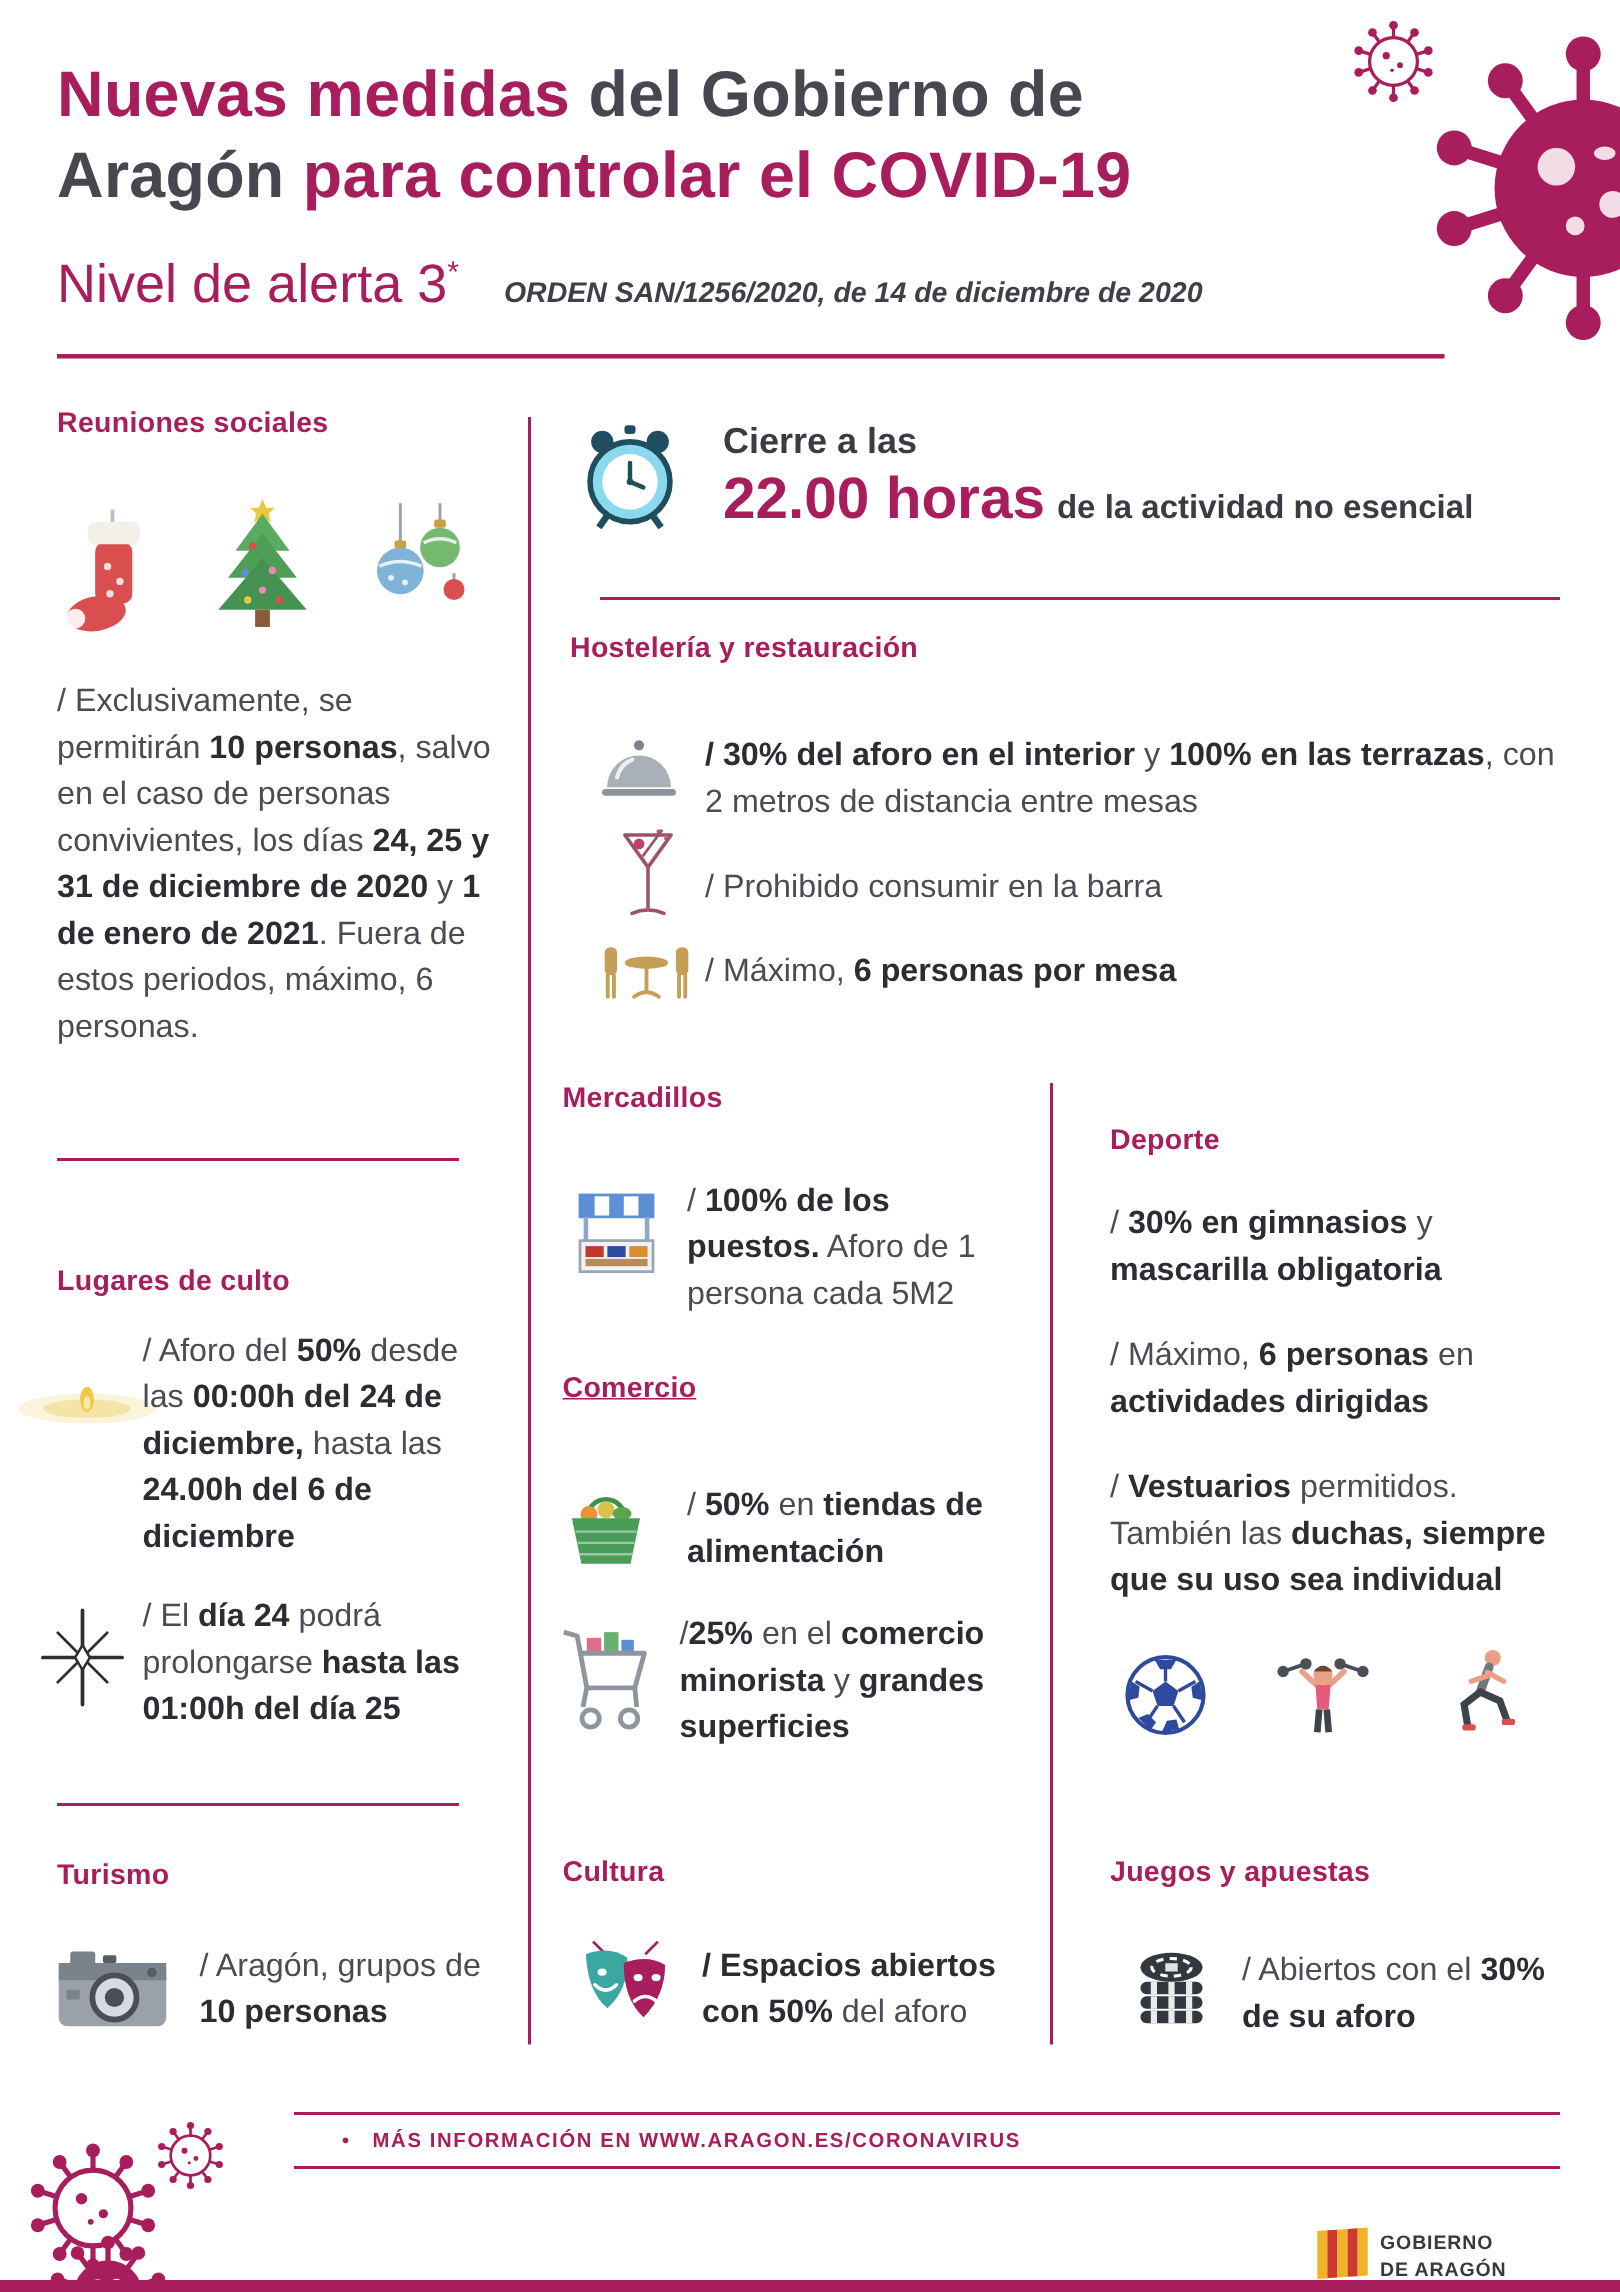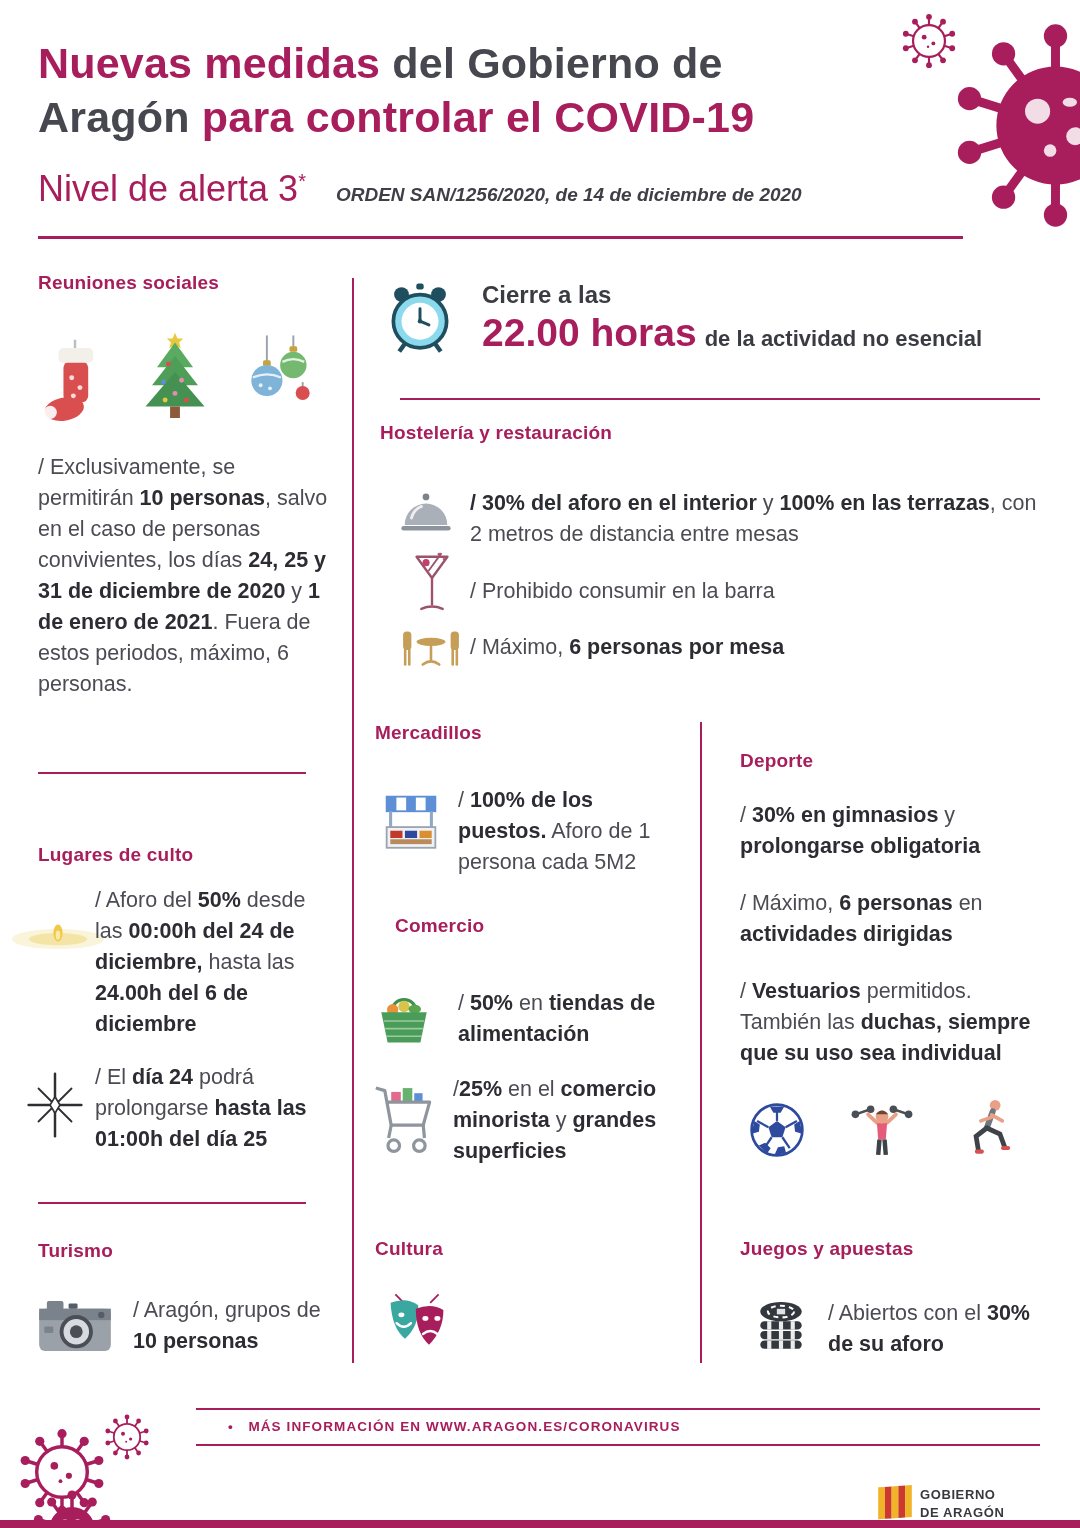--- a/index.html
+++ b/index.html
@@ -424,42 +424,45 @@
   </p>
 
   <h2 class="h abs" style="left:375px; top:722px;">Mercadillos</h2>
   <svg class="abs" style="left:383px; top:790px;" width="56" height="62">
       <use href="#sym-stall"></use>
     </svg>
   <p class="body abs" style="left:458px; top:785px; width:220px;">
     <span>/ </span><b>100% de los puestos.</b><span> Aforo de 1 persona cada 5M2</span>
   </p>
 
-  <h2 class="h abs" style="left:395px; top:915px;">Comercio</h2>
+  <h2 class="h abs" style="left:375px; top:915px;text-decoration:underline;">Comercio</h2>
   <svg class="abs" style="left:375px; top:985px;" width="58" height="62">
       <use href="#sym-basket"></use>
     </svg>
   <p class="body abs" style="left:458px; top:988px; width:235px;">
     <span>/ </span><b>50%</b><span> en </span><b>tiendas de alimentación</b>
   </p>
   <svg class="abs" style="left:372px; top:1082px;" width="64" height="80">
       <use href="#sym-cart"></use>
     </svg>
   <p class="body abs" style="left:453px; top:1074px; width:245px;">
     <span>/</span><b>25%</b><span> en el </span><b>comercio minorista</b><span> y </span><b>grandes superficies</b>
   </p>
 
   <h2 class="h abs" style="left:375px; top:1238px;">Cultura</h2>
   <svg class="abs" style="left:383px; top:1292px;" width="68" height="60">
       <use href="#sym-masks"></use>
     </svg>
+  <p class="body abs" style="left:468px; top:1295px; width:215px;">
+    <b>/ Espacios abiertos con 50%</b><span> del aforo</span>
+  </p>
 
   <h2 class="h abs" style="left:740px; top:722px;margin-top:28px;">Deporte</h2>
   <p class="body abs" style="left:740px; top:800px; width:272px;">
-    <span>/ </span><b>30% en gimnasios</b><span> y </span><b>prolongarse obligatoria</b>
+    <span>/ </span><b>30% en gimnasios</b><span> y </span><b>mascarilla obligatoria</b>
   </p>
   <p class="body abs" style="left:740px; top:888px; width:282px;">
     <span>/ Máximo, </span><b>6 personas</b><span> en </span><b>actividades dirigidas</b>
   </p>
   <p class="body abs" style="left:740px; top:976px; width:298px;">
     <span>/ </span><b>Vestuarios</b><span> permitidos. También las </span><b>duchas, siempre que su uso sea individual</b>
   </p>
   <div class="abs" style="left:748px; top:1095px; display:flex; gap:38px; align-items:flex-end;">
     <svg width="58" height="58">
         <use href="#sym-ball"></use>

